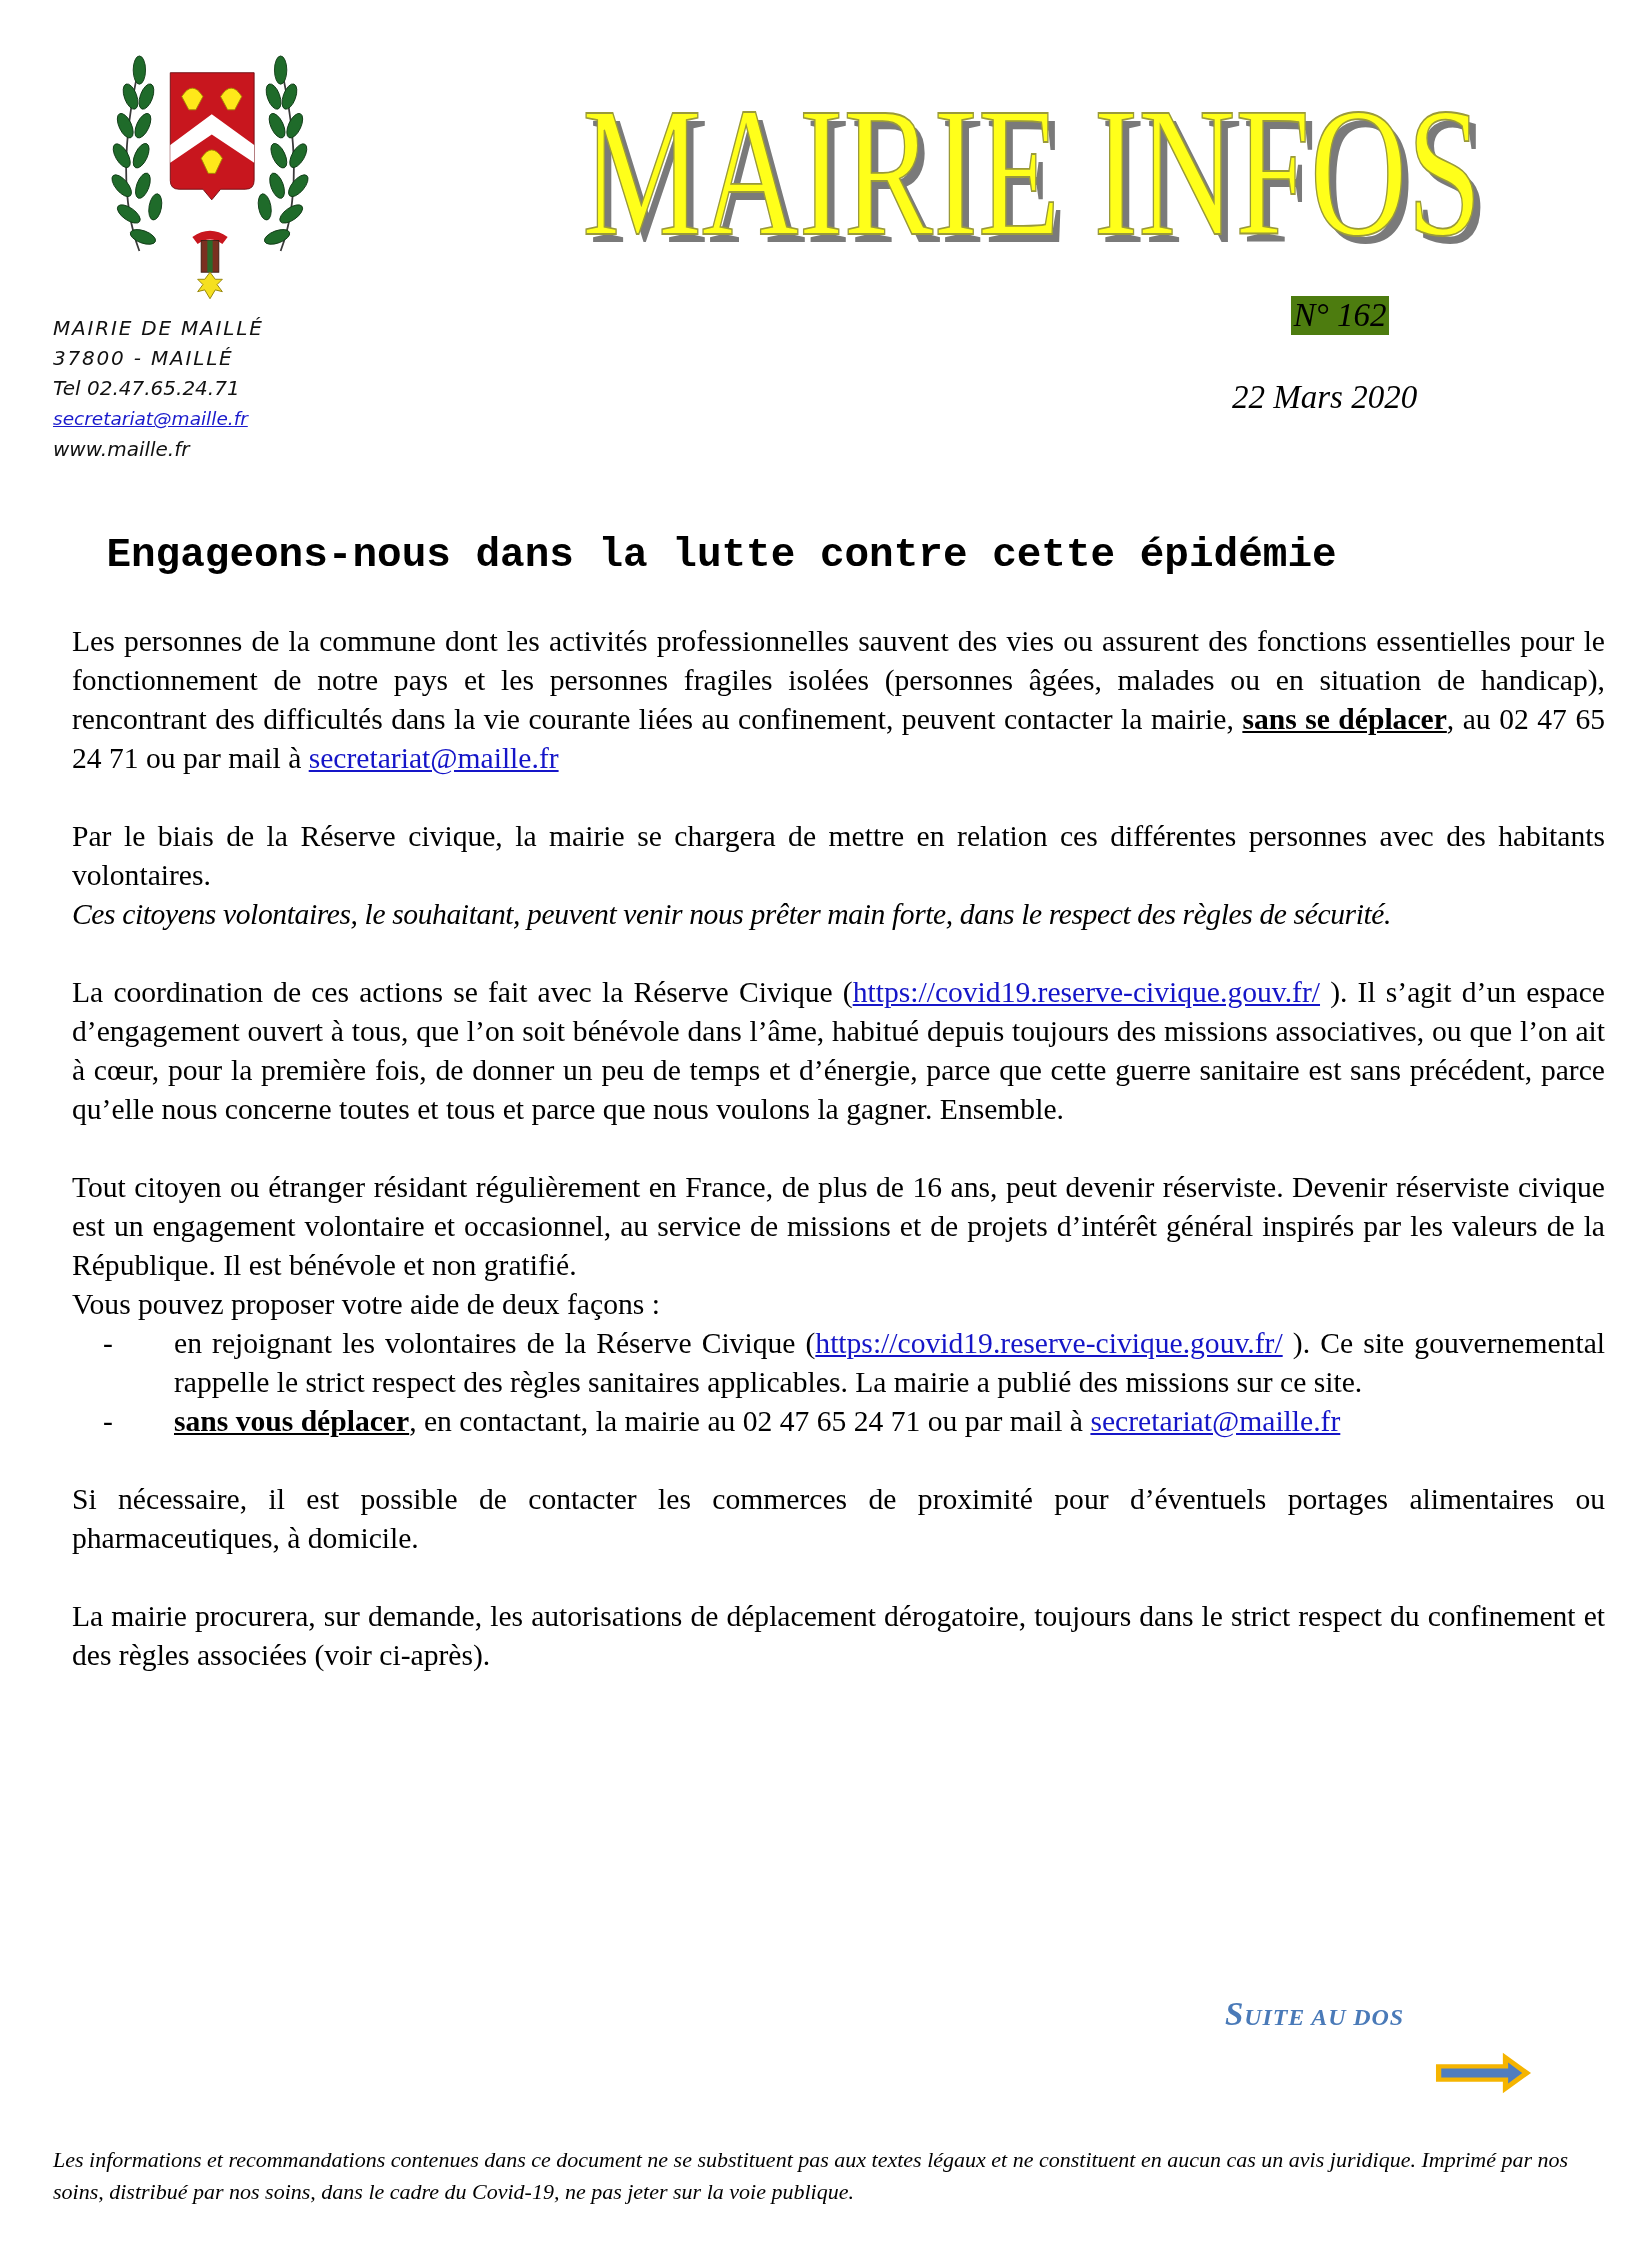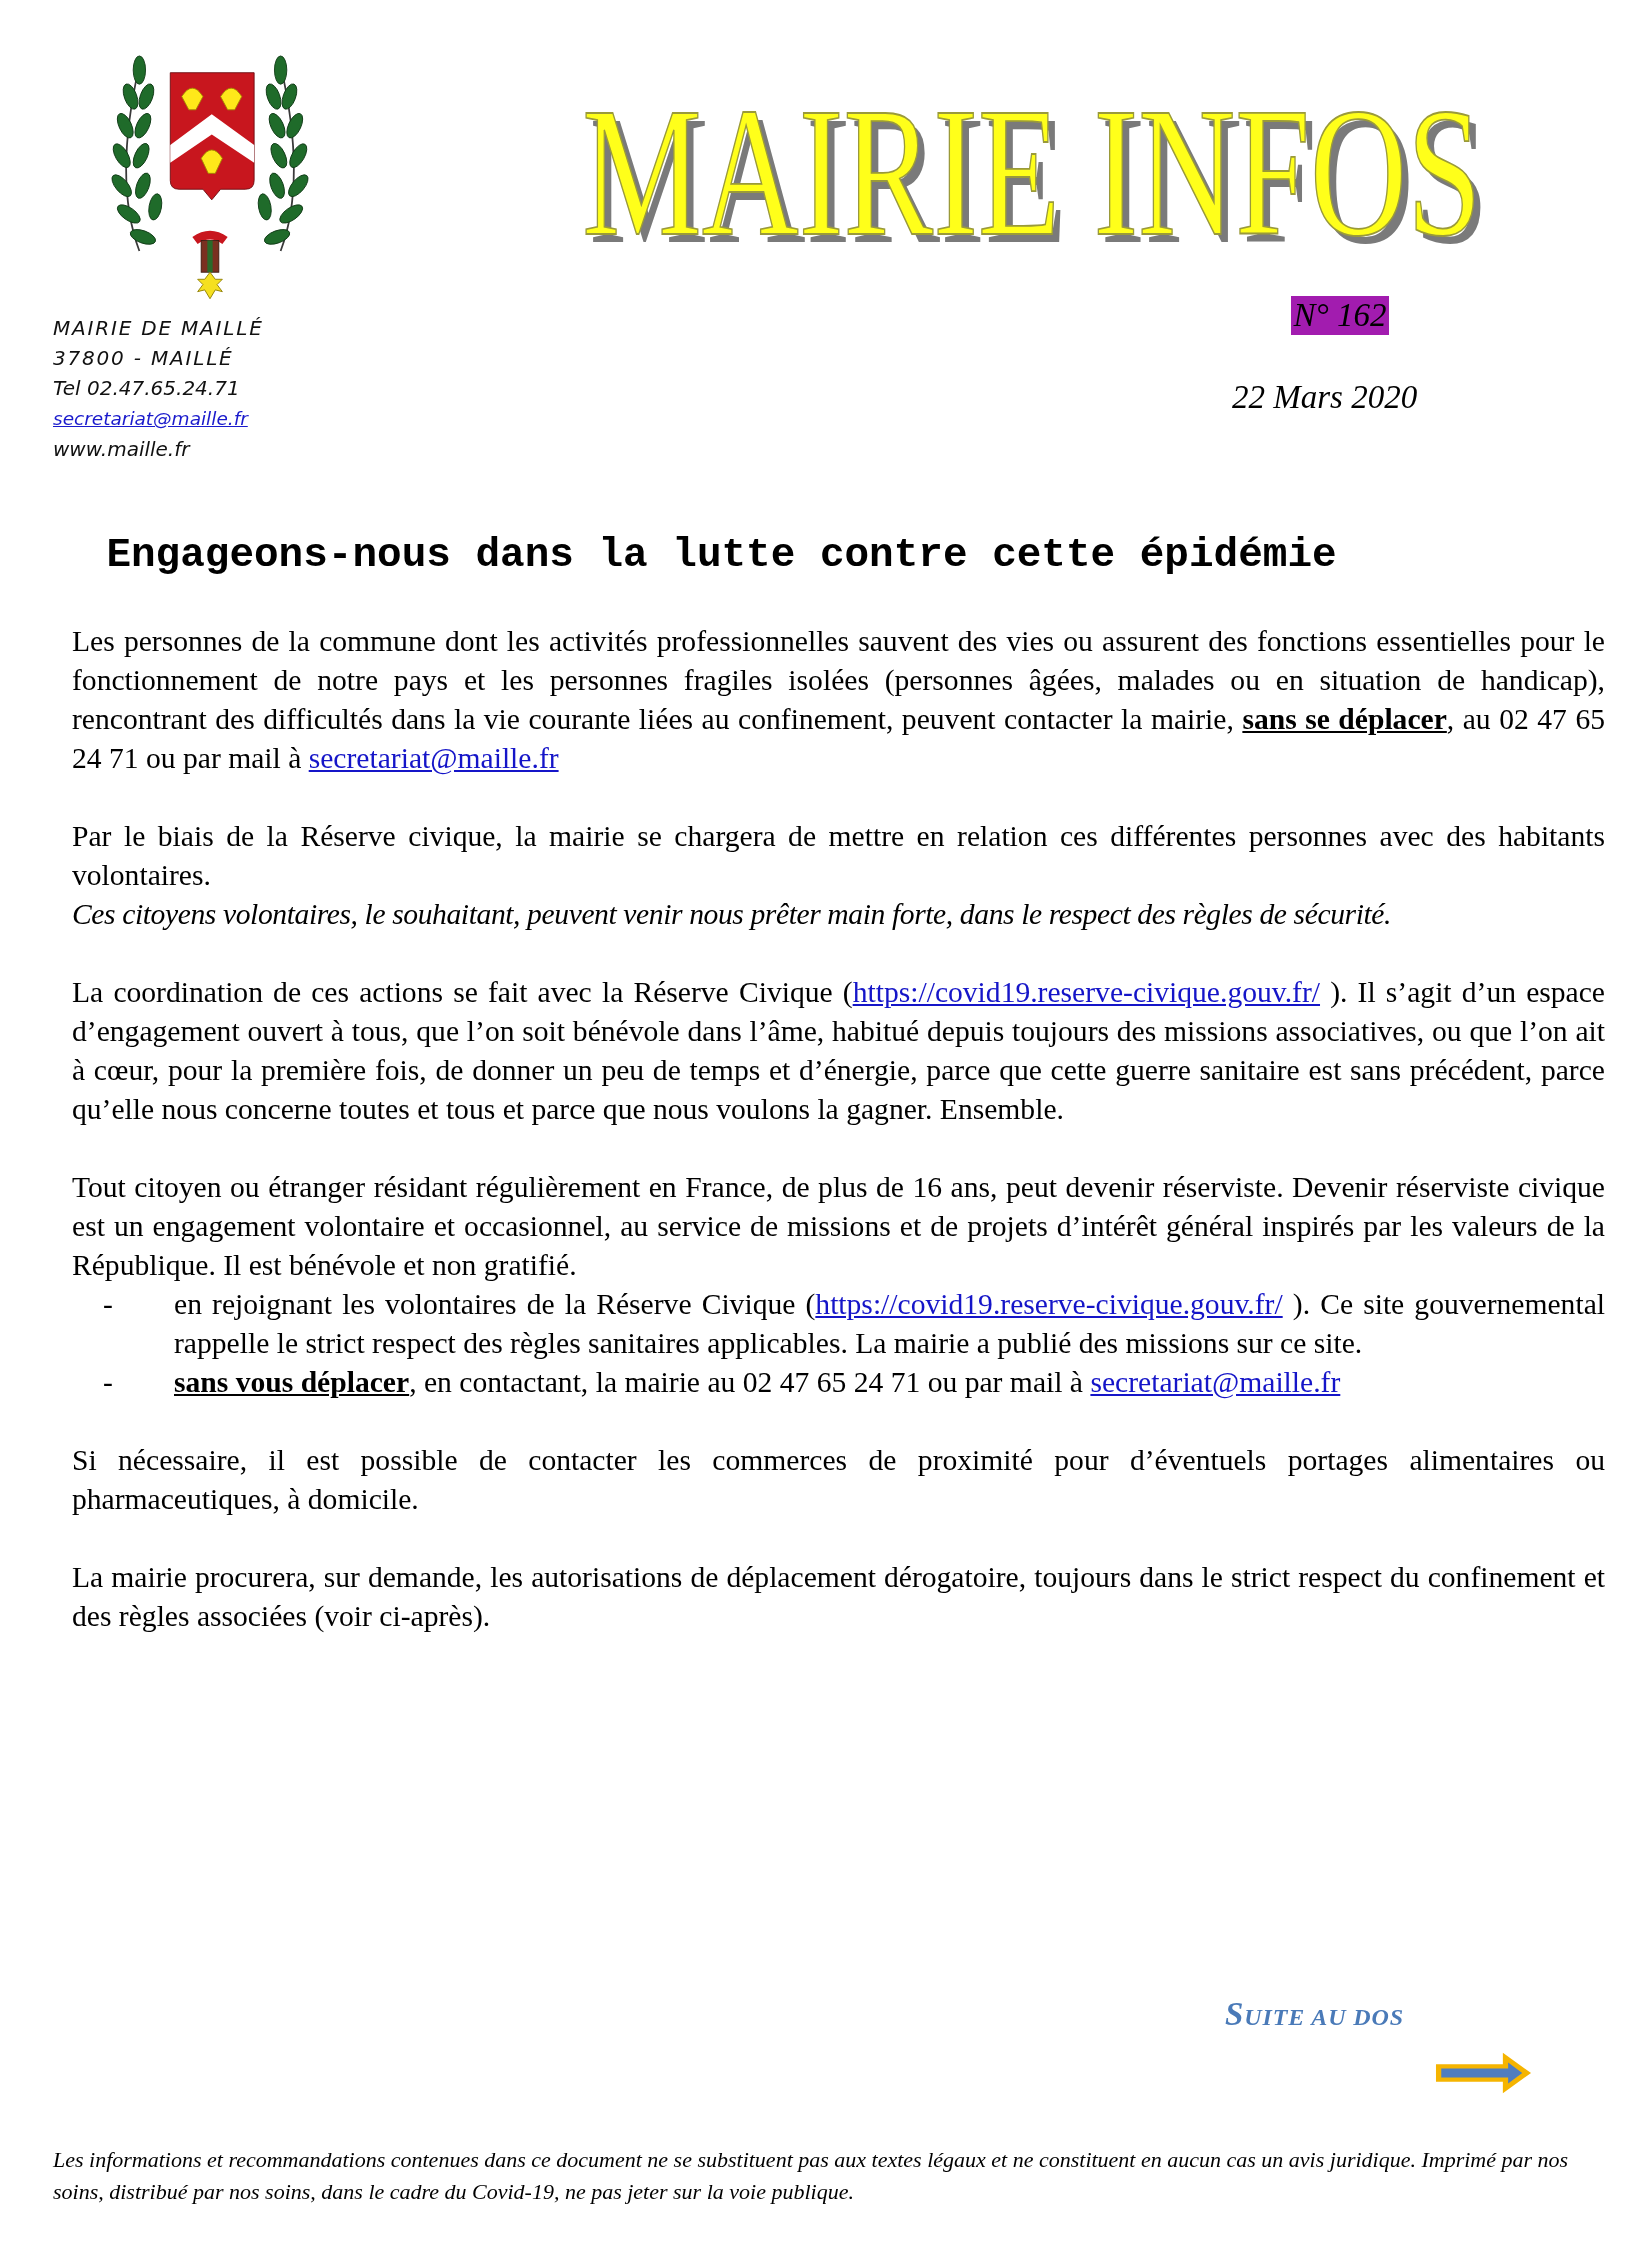--- a/index.html
+++ b/index.html
@@ -5,21 +5,21 @@
     html, body { margin: 0; padding: 0; background: #ffffff; }
     body { width: 1637px; height: 2258px; position: relative; overflow: hidden; color: #000; }
 
     
     .crest { position: absolute; left: 104px; top: 48px; width: 212px; width: 212px; height: 256px; }
     .address { position: absolute; left: 53px; top: 313px; width: 318px; text-align: left;
                font-family: "DejaVu Sans", sans-serif; font-style: italic; font-size: 20px; line-height: 30px; color: #111; }
     .address .email { color: #1a1acc; text-decoration: underline; font-size: 18.5px; }
     .address .line1 { letter-spacing: 1.8px; }
     .masthead { position: absolute; left: 547px; top: 0px; width: 1023px; height: 291px; }
-    .issue { position: absolute; left: 1291px; top: 296px; padding: 0 2.6px; background: #a21caf;
+    .issue { position: absolute; left: 1291px; top: 296px; padding: 0 2.6px; background: #4d7c0f;
              font-family: "Liberation Serif", serif; font-style: italic; font-size: 33px; line-height: 39px; }
     .date { position: absolute; left: 1232px; top: 378px; font-family: "Liberation Serif", serif;
             font-style: italic; font-size: 33px; line-height: 39px; }
 
     
     .title { position: absolute; left: 0; top: 529px; width: 1443px; text-align: center;
              font-family: Liberation Mono, monospace; font-weight: bold; font-size: 41px; line-height: 53px; }
     .content { position: absolute; left: 72px; top: 622px; width: 1533px;
                font-family: "Liberation Serif", serif; font-size: 29.6px; line-height: 39px; }
     .content p { margin: 0 0 39px 0; text-align: justify; }
@@ -125,20 +125,21 @@
 
   <p class="tight">Par le biais de la Réserve civique, la mairie se chargera de mettre en relation ces différentes personnes avec des habitants volontaires.</p>
   <p style="text-align:left; letter-spacing:-0.4px;font-style:italic;">Ces citoyens volontaires, le souhaitant, peuvent venir nous prêter main forte, dans le respect des règles de sécurité.</p>
 
   <p>
     <span>La coordination de ces actions se fait avec la Réserve Civique (</span><a>https://covid19.reserve-civique.gouv.fr/</a><span> ). Il s’agit d’un espace d’engagement ouvert à tous, que l’on soit bénévole dans l’âme, habitué depuis toujours des missions associatives, ou que l’on ait à cœur, pour la première fois, de donner un peu de temps et d’énergie, parce que cette guerre sanitaire est sans précédent, parce qu’elle nous concerne toutes et tous et parce que nous voulons la gagner. Ensemble.</span>
   </p>
 
   <p class="tight">Tout citoyen ou étranger résidant régulièrement en France, de plus de 16 ans, peut devenir réserviste. Devenir réserviste civique est un engagement volontaire et occasionnel, au service de missions et de projets d’intérêt général inspirés par les valeurs de la République. Il est bénévole et non gratifié.</p>
 
+  <p class="tight">Vous pouvez proposer votre aide de deux façons :</p>
   <ul class="list">
     <li>
       <span class="dash">-</span>
       <span>en rejoignant les volontaires de la Réserve Civique (</span><a>https://covid19.reserve-civique.gouv.fr/</a><span> ). Ce site gouvernemental rappelle le strict respect des règles sanitaires applicables. La mairie a publié des missions sur ce site.</span>
     </li>
     <li>
       <span class="dash">-</span>
       <span class="bu">sans vous déplacer</span><span>, en contactant, la mairie au 02 47 65 24 71 ou par mail à </span><a>secretariat@maille.fr</a>
     </li>
   </ul>

